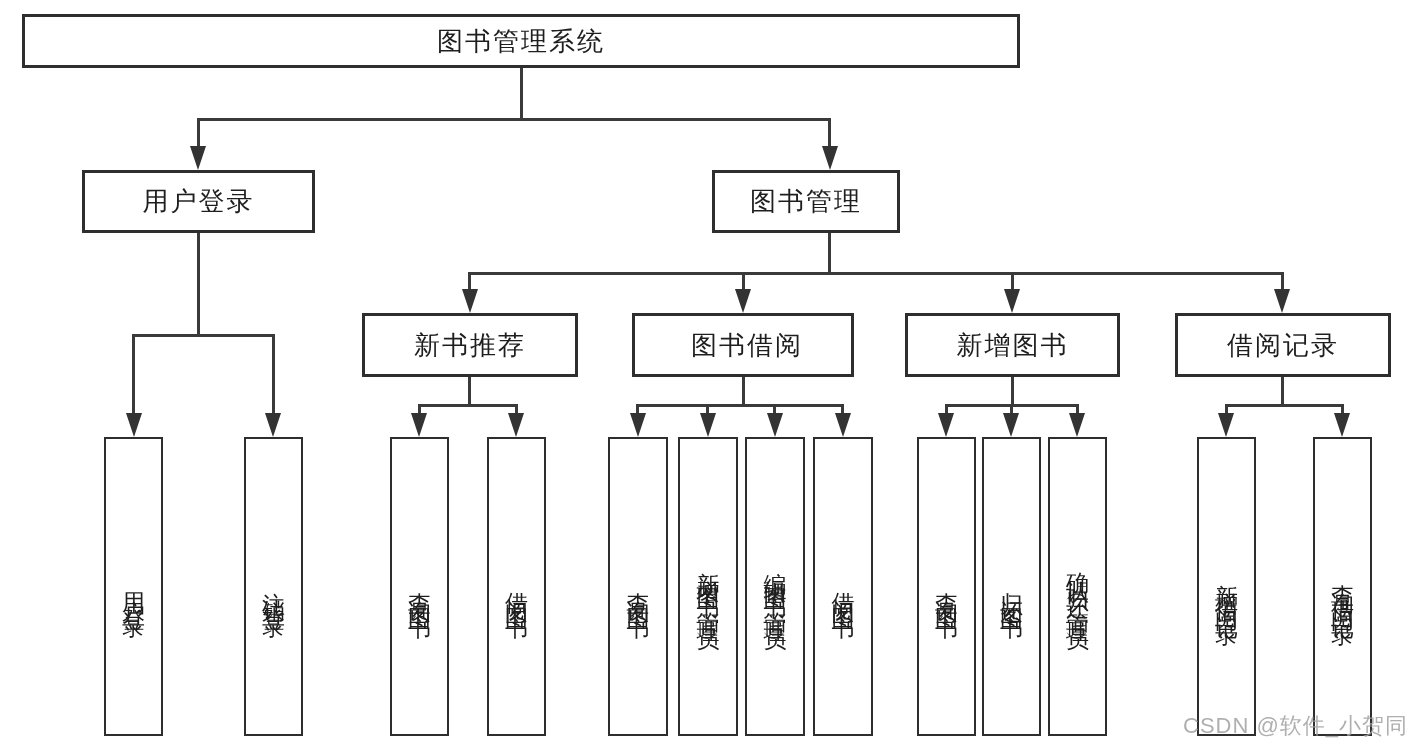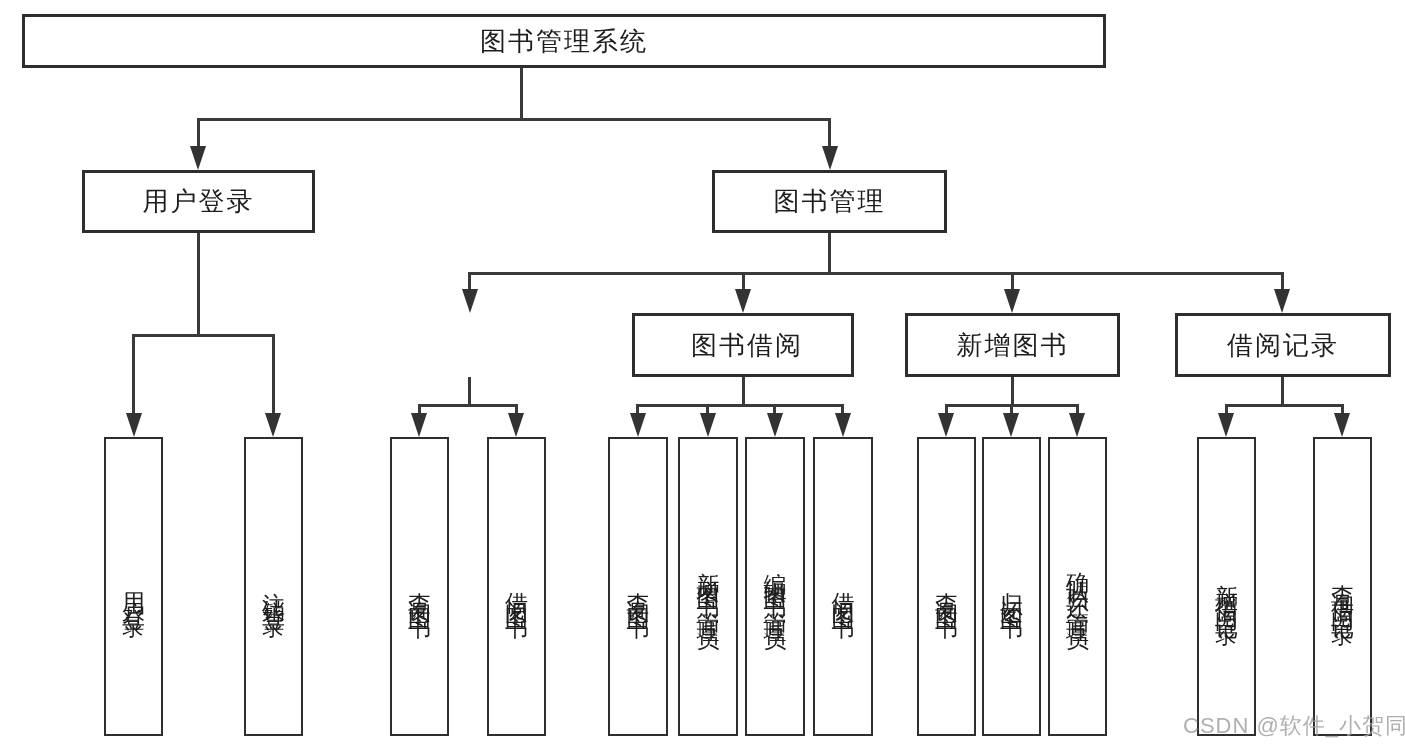--- a/index.html
+++ b/index.html
@@ -29,33 +29,33 @@
   .watermark{
     position:absolute;left:1183px;top:711px;z-index:6;
     font-size:22px;color:#a2a2a2;letter-spacing:1px;opacity:.85;white-space:nowrap;
   }
 </style>
 </head>
 <body>
 
 <div class="canvas">
 
-  <div class="box" style="left:22px;top:14px;width:1084px;height:54px;">图书管理系统</div>
+  <div class="box" style="left:22px;top:14px;width:998px;height:54px;">图书管理系统</div>
 
   <div>
     <div class="vline" style="left:520px;top:68px;height:53px;"></div>
     <div class="hline" style="left:197px;top:118px;width:634px;"></div>
     <div class="vline" style="left:197px;top:118px;height:30px;"></div>
     <div class="vline" style="left:828px;top:118px;height:30px;"></div>
     <div class="arrow" style="left:190px;top:146px;"></div>
     <div class="arrow" style="left:822px;top:146px;"></div>
   </div>
 
   <div class="box" style="left:82px;top:170px;width:233px;height:63px;">用户登录</div>
-  <div class="box" style="left:712px;top:170px;width:235px;height:63px;">图书管理</div>
+  <div class="box" style="left:712px;top:170px;width:188px;height:63px;">图书管理</div>
 
   <div>
     <div class="vline" style="left:197px;top:233px;height:104px;"></div>
     <div class="hline" style="left:132px;top:334px;width:143px;"></div>
     <div class="vline" style="left:132px;top:334px;height:82px;"></div>
     <div class="vline" style="left:272px;top:334px;height:82px;"></div>
     <div class="arrow" style="left:126px;top:413px;"></div>
     <div class="arrow" style="left:265px;top:413px;"></div>
   </div>
 
@@ -65,20 +65,21 @@
     <div class="vline" style="left:468px;top:272px;height:20px;"></div>
     <div class="vline" style="left:742px;top:272px;height:20px;"></div>
     <div class="vline" style="left:1011px;top:272px;height:20px;"></div>
     <div class="vline" style="left:1281px;top:272px;height:20px;"></div>
     <div class="arrow" style="left:462px;top:289px;"></div>
     <div class="arrow" style="left:735px;top:289px;"></div>
     <div class="arrow" style="left:1004px;top:289px;"></div>
     <div class="arrow" style="left:1274px;top:289px;"></div>
   </div>
 
+  <div class="box" style="left:362px;top:313px;width:216px;height:64px;">新书推荐</div>
   <div class="box" style="left:632px;top:313px;width:222px;height:64px;padding-left:8px;">图书借阅</div>
   <div class="box" style="left:905px;top:313px;width:215px;height:64px;">新增图书</div>
   <div class="box" style="left:1175px;top:313px;width:216px;height:64px;">借阅记录</div>
 
   <div>
     <div class="vline" style="left:468px;top:377px;height:30px;"></div>
     <div class="hline" style="left:418px;top:404px;width:100px;"></div>
     <div class="vline" style="left:418px;top:404px;height:13px;"></div>
     <div class="vline" style="left:515px;top:404px;height:13px;"></div>
     <div class="arrow" style="left:411px;top:413px;"></div>

